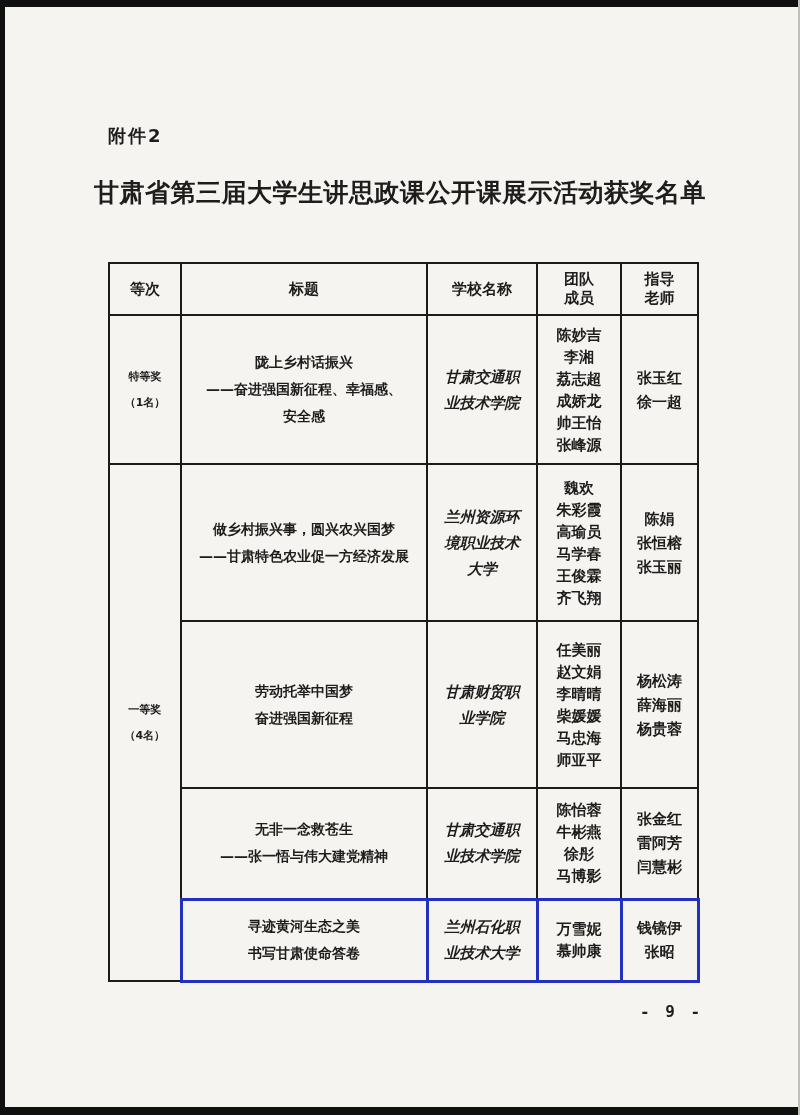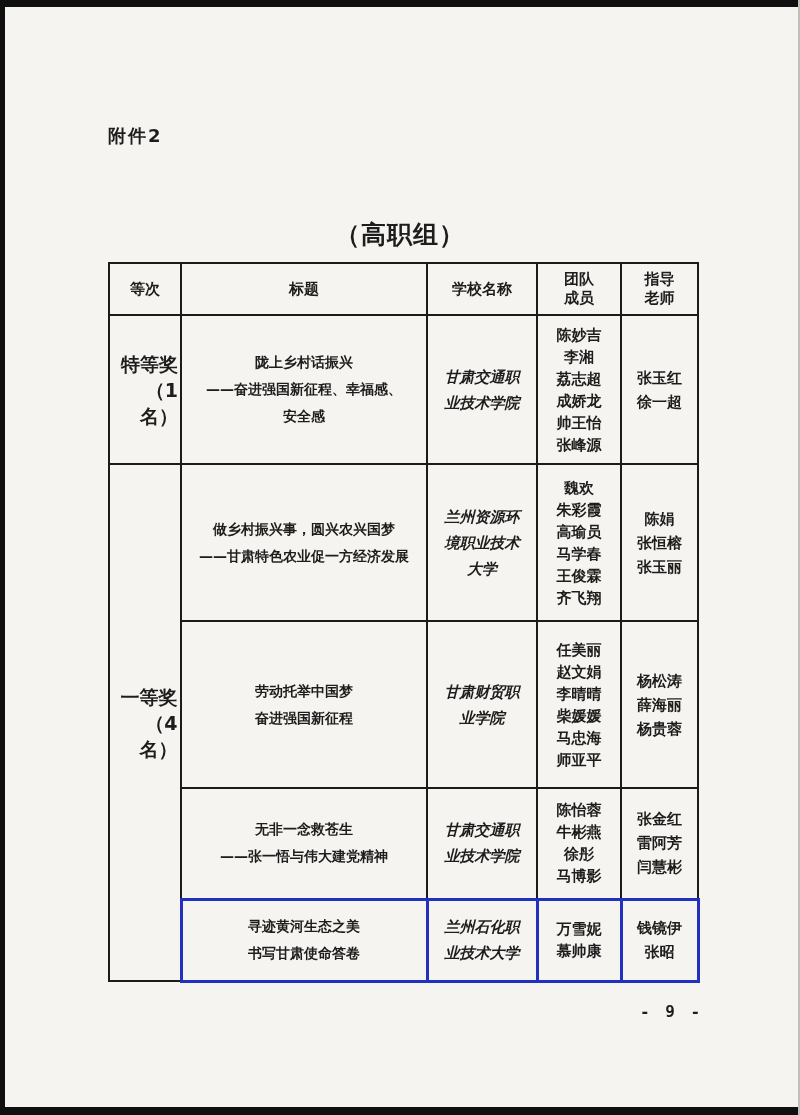--- a/index.html
+++ b/index.html
@@ -58,21 +58,21 @@
     padding:2px;overflow:hidden;
   }
   thead tr{height:52px;}
   table.awards th{font-size:15px;line-height:19px;}
   tbody tr:nth-child(1){height:149px;}
   tbody tr:nth-child(2){height:157px;}
   tbody tr:nth-child(3){height:167px;}
   tbody tr:nth-child(4){height:111px;}
   tbody tr:nth-child(5){height:82px;padding-left:20px;}
 
-  td.rank-cell .tl{font-size:19px;line-height:26px;text-align:right;}
+  td.rank-cell .tl{font-size:11px;line-height:26px;}
   td.title-cell .tl{font-size:14px;line-height:27px;}
   td.school-cell .tl{font-size:15px;line-height:26px;font-style:italic;}
   td.members-cell .tl{font-size:15px;line-height:22px;}
   td.teachers-cell .tl{font-size:15px;line-height:24px;font-family:Liberation Serif, serif;}
 
   tr.highlight td:not(.rank-cell){
     border:3px solid var(--highlight);
   }
 
   .page-number{
@@ -84,21 +84,21 @@
 </head>
 <body>
 
 <div class="page">
   <div class="edge edge-top"></div>
   <div class="edge edge-left"></div>
   <div class="edge edge-bottom"></div>
   <div class="edge edge-right"></div>
 
   <div class="attachment">附件2</div>
-  <div class="doc-subtitle">（高职组）</div>
+  <h1 class="doc-title">甘肃省第三届大学生讲思政课公开课展示活动获奖名单</h1>
 
   <table class="awards">
     <colgroup>
       <col style="width:72px">
       <col style="width:246px">
       <col style="width:110px">
       <col style="width:84px">
       <col style="width:77px">
     </colgroup>
     <thead>

